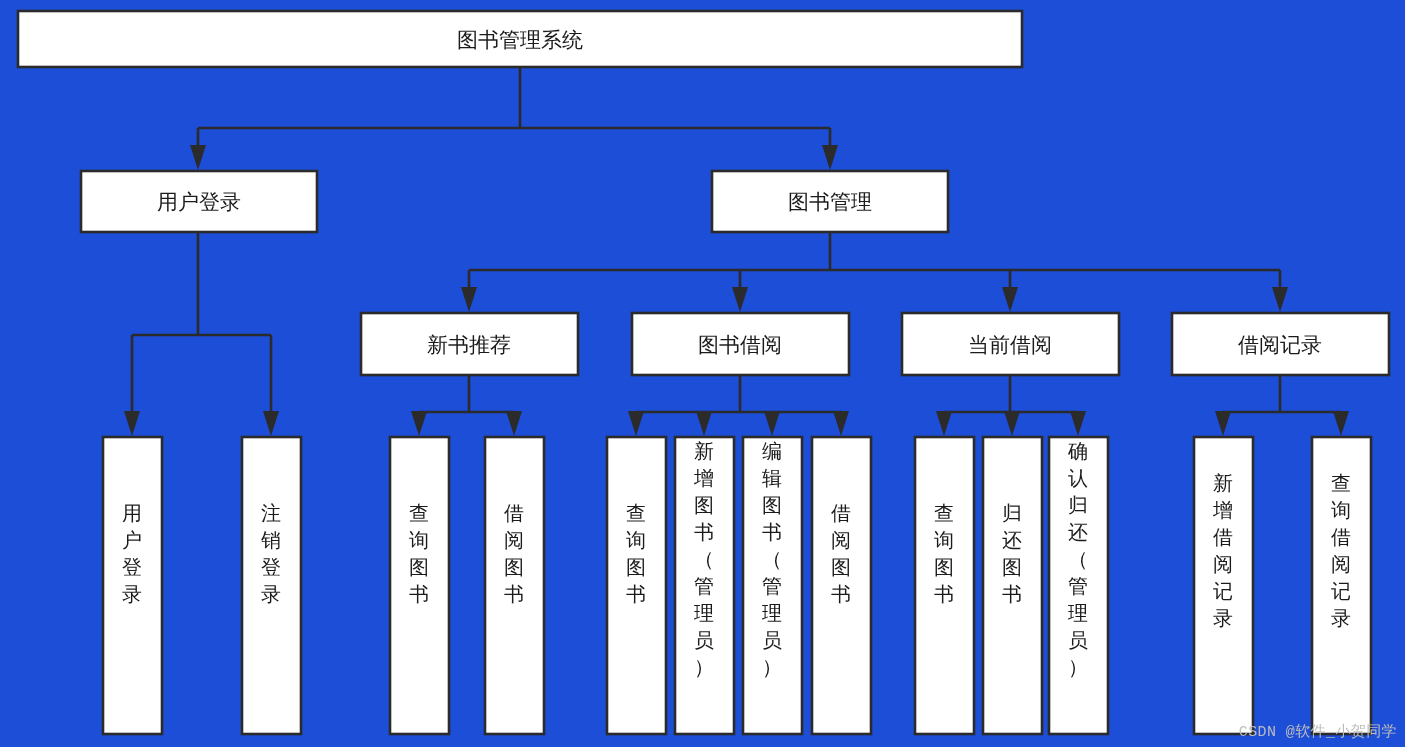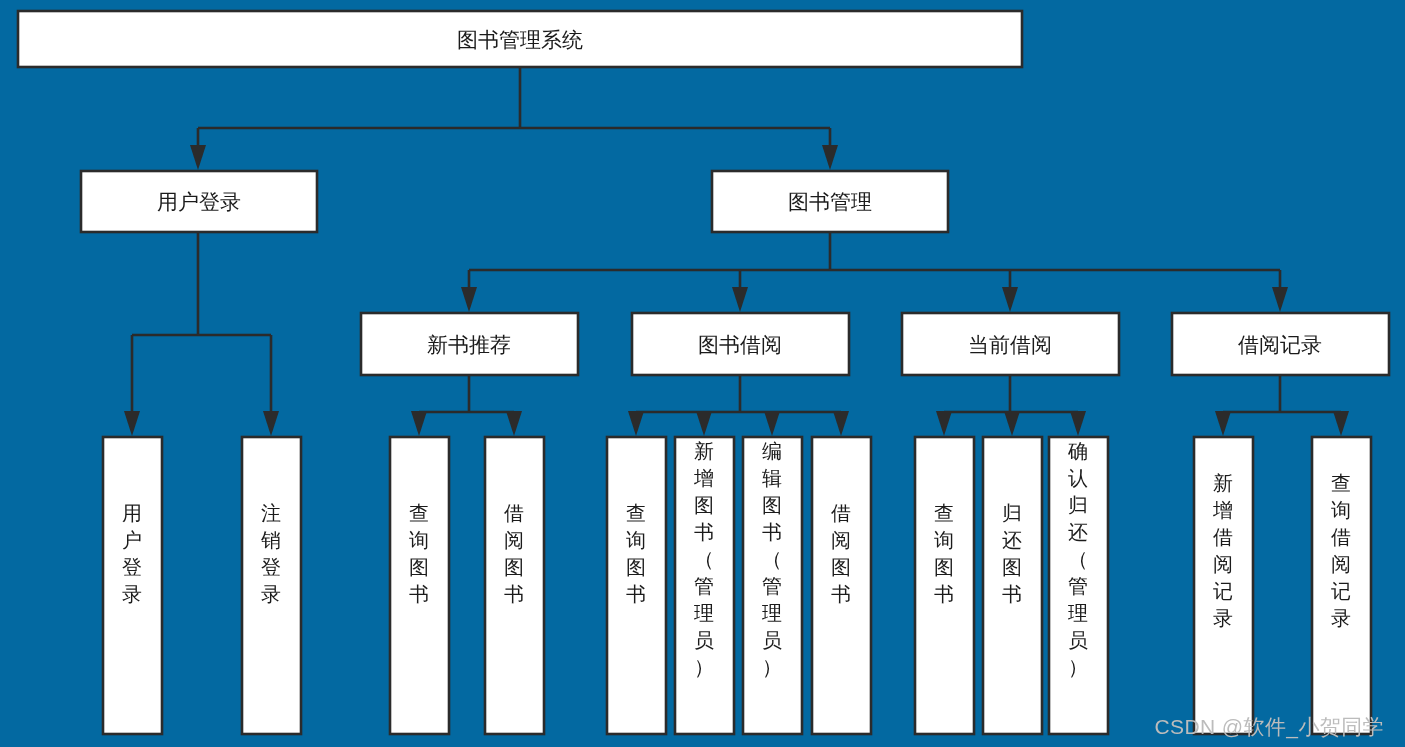--- a/index.html
+++ b/index.html
@@ -10,21 +10,21 @@
   body {
     width: 1405px;
     height: 747px;
     font-family: "DejaVu Sans", "Liberation Sans", sans-serif;
     overflow: hidden;
   }
   #diagram-root {
     position: relative;
     width: 1405px;
     height: 747px;
-    background: #0369a1;
+    background: #1d4ed8;
   }
   svg.flow {
     position: absolute;
     left: 0;
     top: 0;
     width: 1405px;
     height: 747px;
     display: block;
   }
   .node-rect {
@@ -50,25 +50,25 @@
     dominant-baseline: central;
   }
   .node-label-v {
     fill: #1b1b1b;
     font-family: "DejaVu Sans", "Liberation Sans", sans-serif;
     font-size: 20px;
     text-anchor: middle;
   }
   .watermark {
     position: absolute;
-    right: 21px;
+    right: 8px;
     bottom: 6px;
     color: #bcbcbc;
-    font-size: 21px;
-    font-family: Liberation Sans, sans-serif;
+    font-size: 15px;
+    font-family: Liberation Mono, monospace;
     letter-spacing: 0.4px;
     white-space: nowrap;
     pointer-events: none;
   }
 </style>
 </head>
 <body>
 
 <div id="diagram-root">
 

